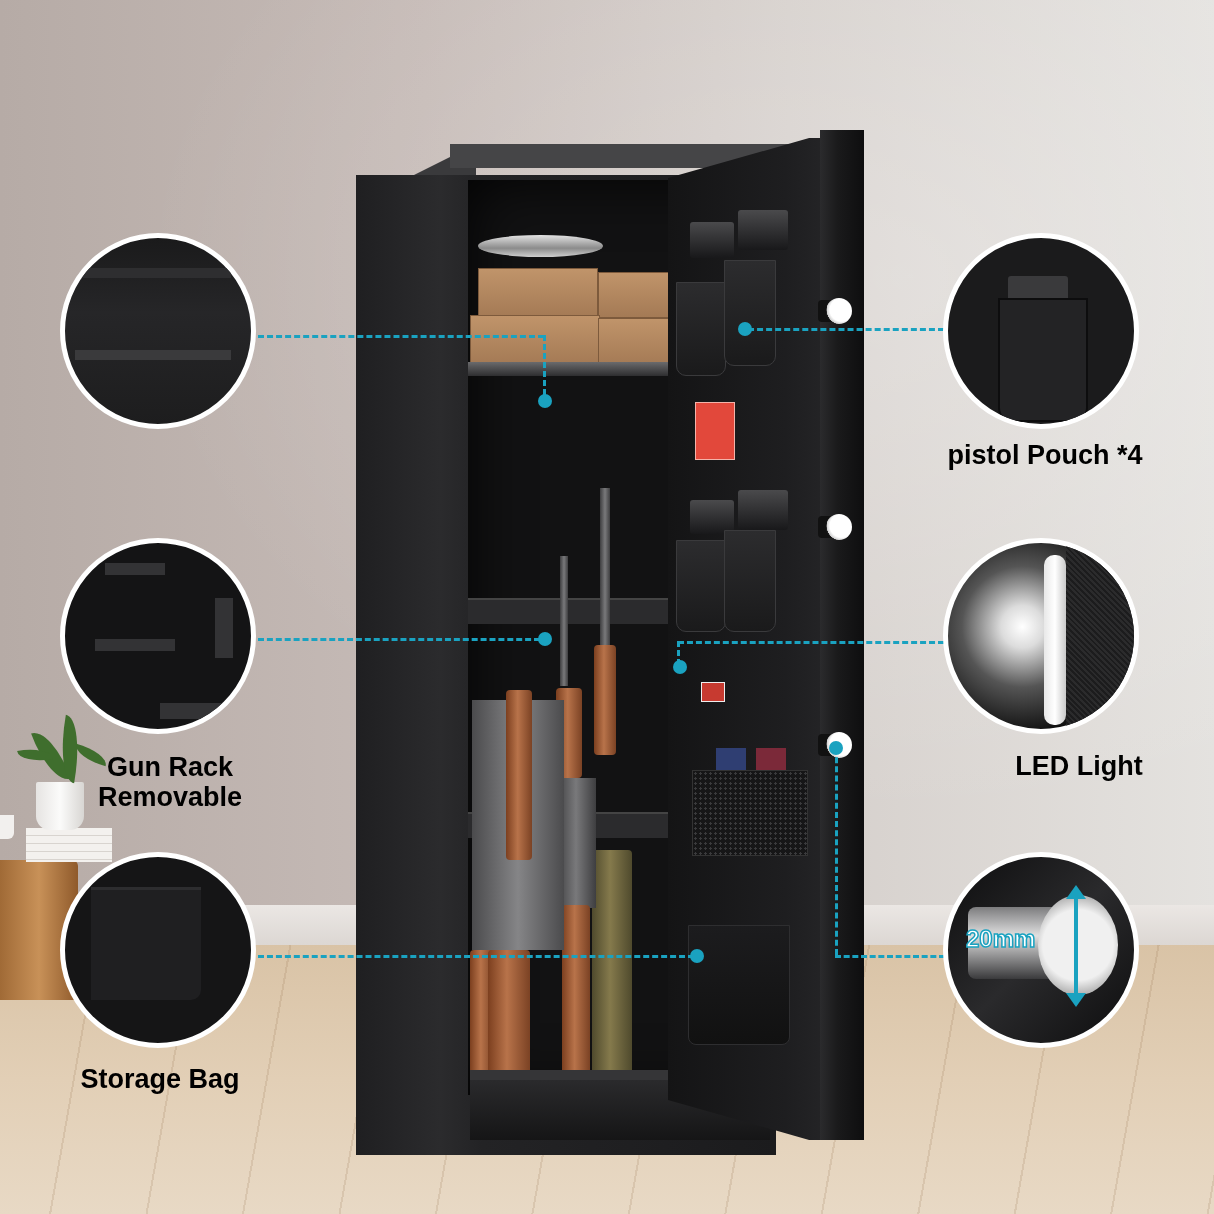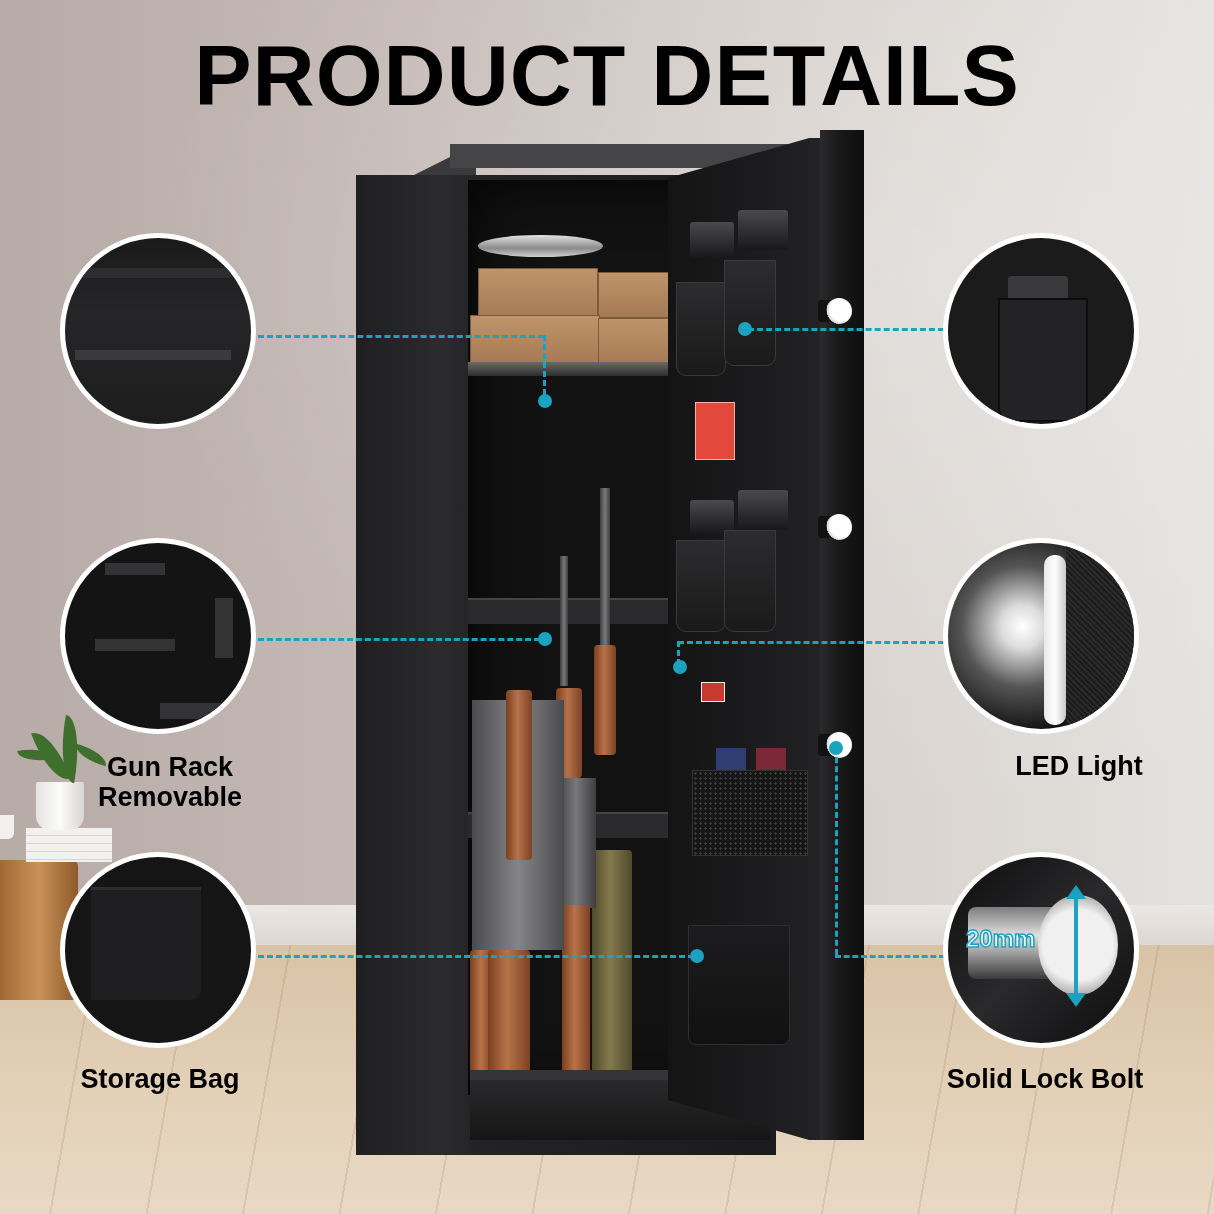--- a/index.html
+++ b/index.html
@@ -102,21 +102,20 @@
     -webkit-text-stroke:1.5px #1aa2c0; }
 </style>
 </head>
 <body>
 
 <div class="stage">
   <div class="wall-shade"></div>
   <div class="baseboard"></div>
   <div class="floor"></div>
 
-  <h1 class="title">PRODUCT DETAILS</h1>
 
   <div class="stump"></div>
   <div class="books"></div>
   <div class="cup"></div>
   <div class="pot"></div>
   <div class="leaf" style="left:40px;top:728px;width:22px;height:56px;transform:rotate(-20deg);"></div>
   <div class="leaf" style="left:60px;top:716px;width:20px;height:66px;transform:rotate(10deg);"></div>
   <div class="leaf" style="left:18px;top:748px;width:34px;height:14px;transform:rotate(-10deg);"></div>
   <div class="leaf" style="left:74px;top:748px;width:34px;height:14px;transform:rotate(15deg);"></div>
 
@@ -212,27 +211,27 @@
 
   <div class="circle c-bag" style="left:60px;top:852px;">
     <div class="flap"></div>
   </div>
   <div class="label" style="left:10px;top:1064px;width:300px;">Storage Bag</div>
 
   <div class="circle c-pouch" style="left:943px;top:233px;">
     <div class="gn"></div>
     <div class="pk"></div>
   </div>
+  <div class="label" style="left:895px;top:440px;width:300px;">pistol Pouch *4</div>
 
   <div class="circle c-led" style="left:943px;top:538px;">
     <div class="fab"></div>
     <div class="strip"></div>
   </div>
   <div class="label" style="left:929px;top:751px;width:300px;">LED Light</div>
 
   <div class="circle c-bolt" style="left:943px;top:852px;">
     <div class="shaft"></div>
     <div class="cap"></div>
     <div class="arrow"></div>
     <div class="dim-text">20mm</div>
   </div>
-  <div class="label" style="left:895px;top:1064px;width:300px;">Solid Lock Bolt</div>
 </div>
 
 </body></html>

